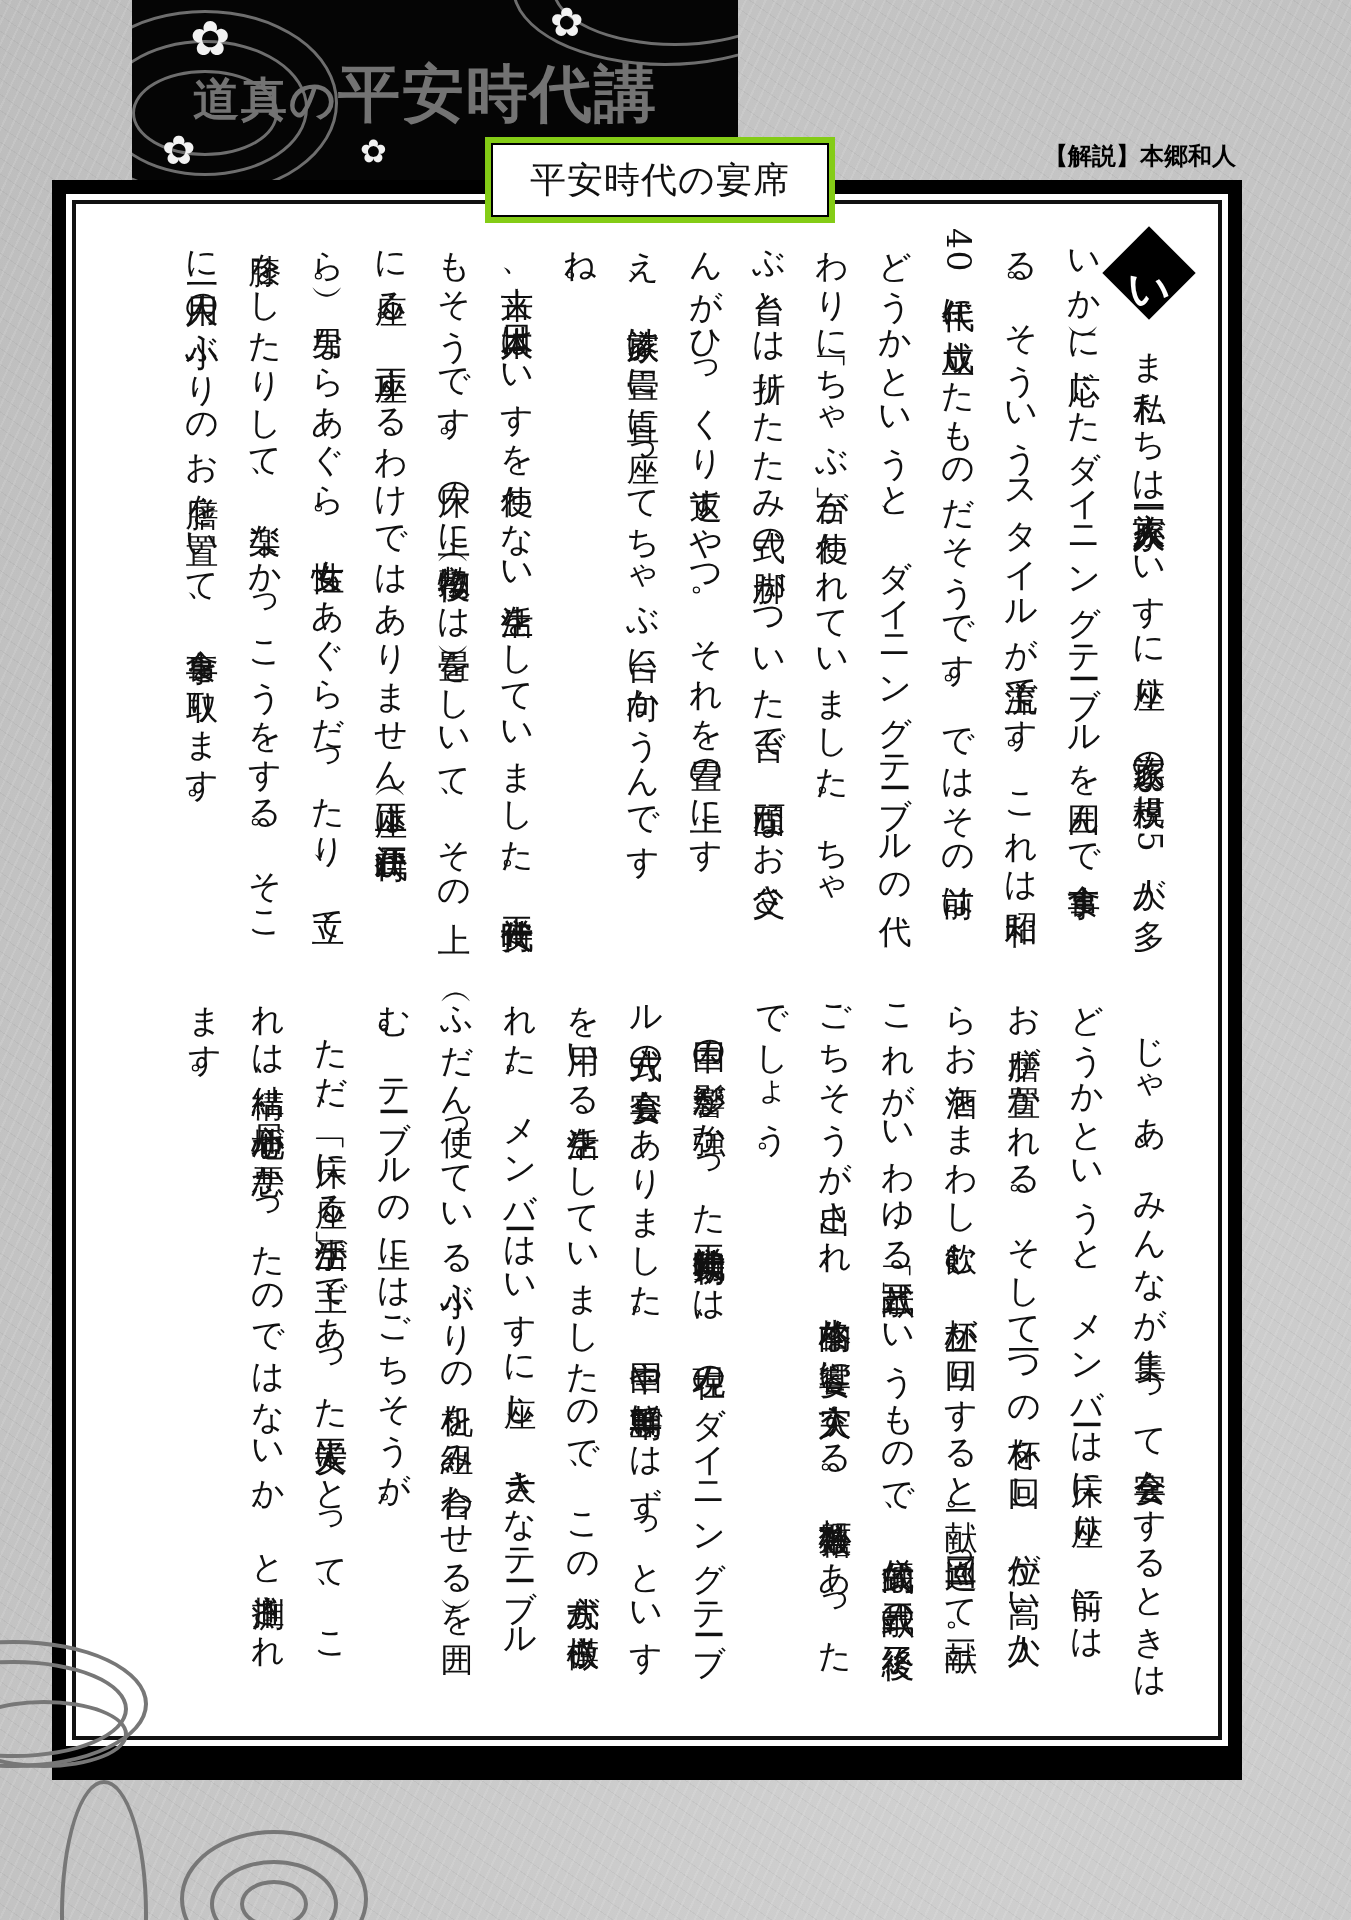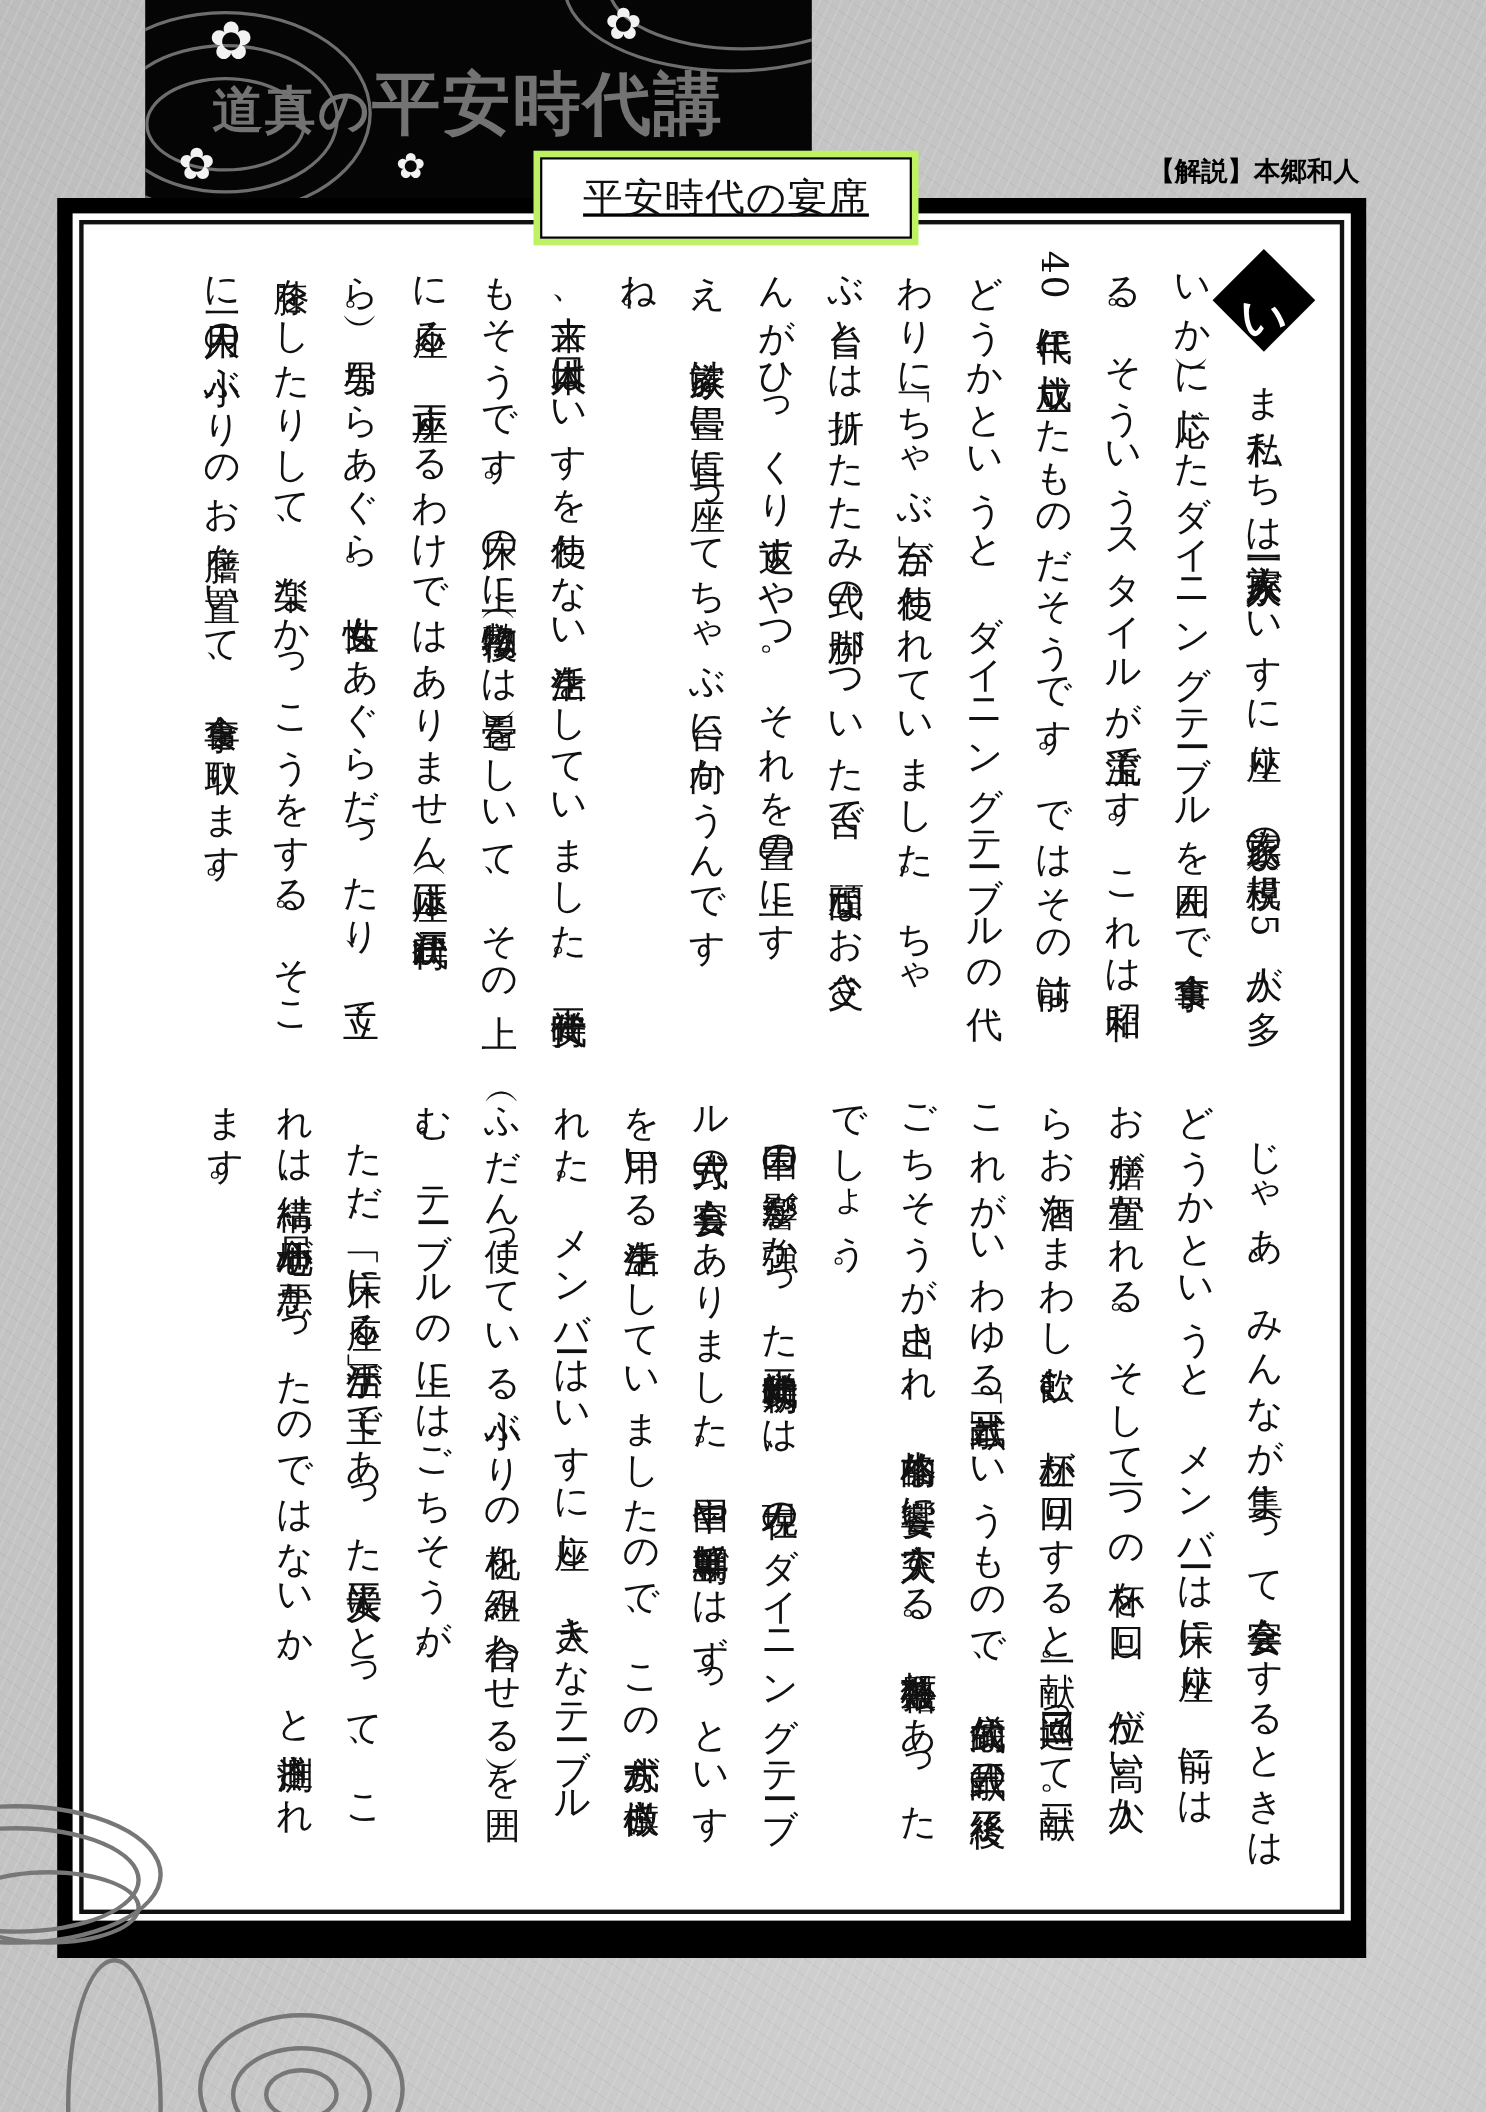--- a/index.html
+++ b/index.html
@@ -29,21 +29,21 @@
   .blossom {
     position: absolute; color: #f2f2f2; line-height: 1;
     font-family: "DejaVu Sans", sans-serif;
   }
   .banner-underline {
     position: absolute; left: 132px; top: 186px; width: 606px; height: 4px; background: #111;
   }
   
   .subtitle-box {
     position: absolute; left: 485px; top: 137px; width: 350px; height: 86px;
-    background: #bef264; box-sizing: border-box; padding: 6px; text-decoration: underline;
+    background: #84cc16; box-sizing: border-box; padding: 6px;
   }
   .subtitle-inner {
     width: 100%; height: 100%; background: #fff; box-sizing: border-box;
     border: 2px solid #000; outline: 2px solid #fff; outline-offset: -6px;
     display: flex; align-items: center; justify-content: center;
     font-size: 36px; color: #111; letter-spacing: 1px;
   }
   .credit {
     position: absolute; right: 115px; top: 140px; font-size: 24px; font-weight: bold; color: #000000;
     white-space: nowrap;

